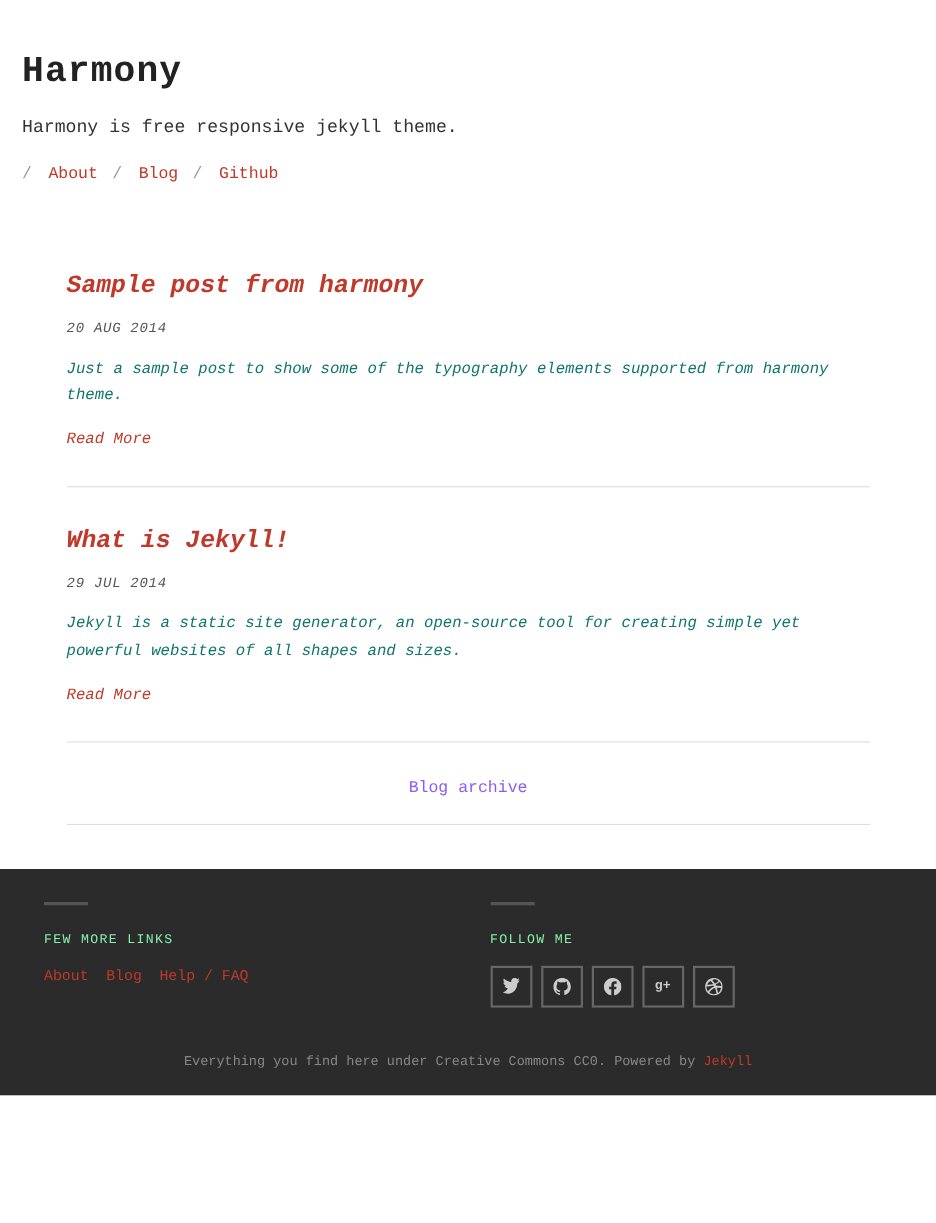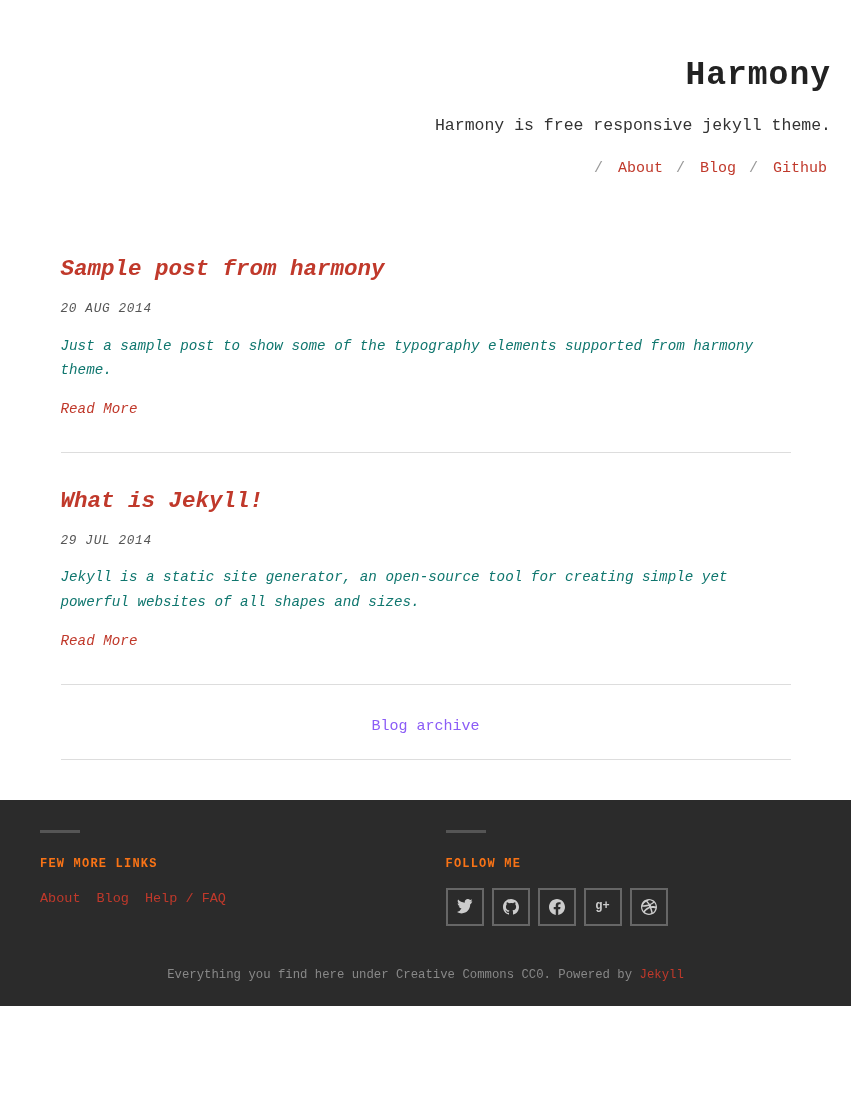--- a/index.html
+++ b/index.html
@@ -7,23 +7,22 @@
     body {
       font-family: 'Courier New', Courier, monospace;
       background: #fff;
       color: #333;
       font-size: 15px;
       line-height: 1.6;
     }
 
     
     .site-header {
-      text-align: right;
+      text-align: left;
       padding: 40px 20px 30px;
-      margin-top: 10px;
     }
 
     .site-title {
       font-size: 2.2em;
       font-weight: bold;
       color: #222;
       letter-spacing: 1px;
       margin-bottom: 10px;
     }
 
@@ -139,23 +138,23 @@
       width: 40px;
       height: 3px;
       background: #555;
       margin-bottom: 18px;
     }
 
     .footer-col-title {
       font-size: 0.8em;
       text-transform: uppercase;
       letter-spacing: 0.1em;
-      color: #f97316;
+      color: #86efac;
       margin-bottom: 14px;
-      font-weight: bold;
+      font-weight: normal;
       margin-top: 22px;
     }
 
     .footer-links {
       display: flex;
       gap: 16px;
       flex-wrap: wrap;
     }
 
     .footer-link {

